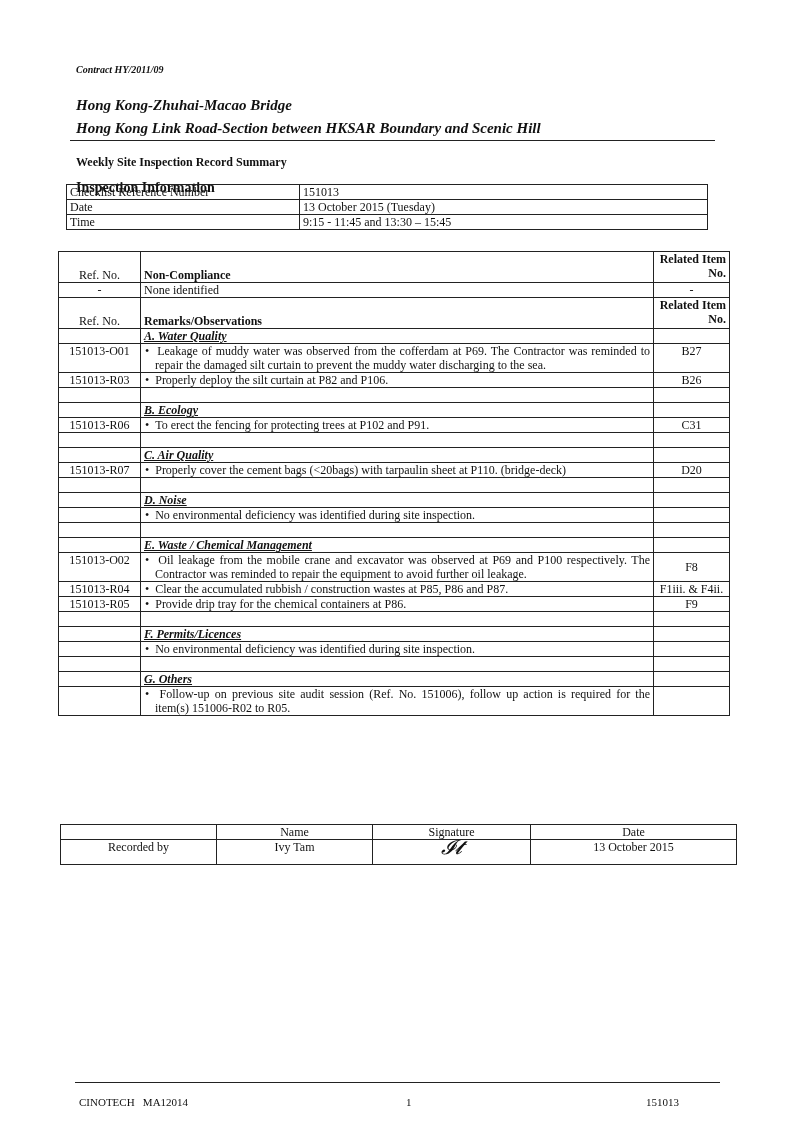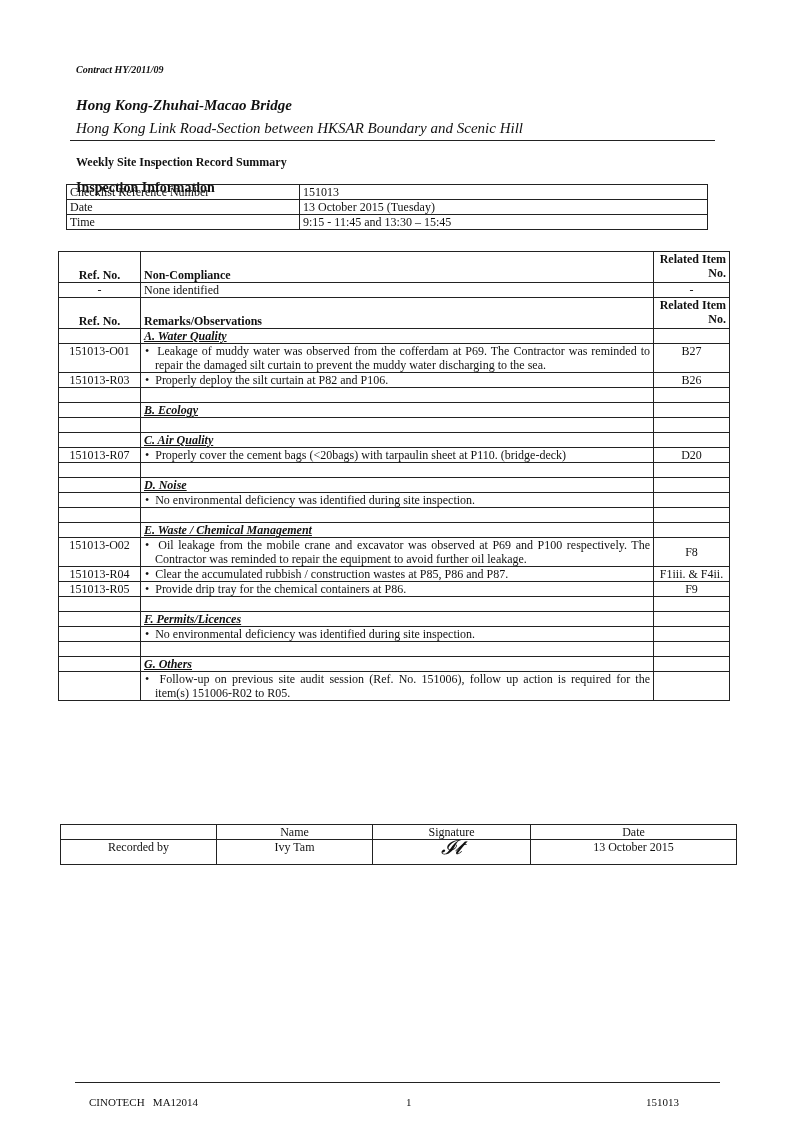--- a/index.html
+++ b/index.html
@@ -1,54 +1,54 @@
 <!DOCTYPE html>
 <html><head>
 <meta charset="utf-8">
 <style>
   html, body { margin:0; padding:0; background:#fff; }
   body { width:794px; height:1123px; position:relative; overflow:hidden;
          font-family:"Liberation Serif","DejaVu Serif",serif; color:#111; }
   .abs { position:absolute; }
   .contract { left:76px; top:64px; font-size:10px; font-style:italic; font-weight:bold; }
   .proj1 { left:76px; top:97px; font-size:15px; font-style:italic; font-weight:bold; }
-  .proj2 { left:76px; top:120px; font-size:15px; font-style:italic; font-weight:normal; }
+  .proj2 { left:76px; top:120px; font-size:15px; font-style:italic; font-weight:bold; }
   .hrule { left:70px; top:140px; width:645px; height:0; border-top:1.5px solid #222; }
   .sum-title { left:76px; top:155px; font-size:12px; font-weight:bold; }
   .info-title { left:76px; top:180px; font-size:14px; font-weight:bold;font-family:Liberation Serif, serif; }
 
   table { border-collapse:collapse; font-size:12px; }
   td, th { border:1px solid #222; padding:0 3px; vertical-align:top; font-weight:normal; }
 
   .info { left:66px; top:184px; width:642px; }
   .info td { height:14px; line-height:14px; }
   .info td.k { width:226px; }
 
   .main { left:58px; top:251px; width:672px; table-layout:fixed; }
   .main td { line-height:14px; }
   .main col.c1 { width:82px; }
   .main col.c3 { width:76px; }
   .main .ref { text-align:center; }
   .main .rel { text-align:center; }
   .main .hdr { font-weight:bold; }
-  .main .hdr-ref { text-align:center; vertical-align:bottom; font-weight:bold; }
+  .main .hdr-ref { text-align:center; vertical-align:bottom; font-weight:normal; }
   .main .hdr-rel { text-align:right; font-weight:bold; }
   .main .cat { font-style:italic; font-weight:bold; text-decoration:underline; }
   .main .just { text-align:justify; padding-left:14px; text-indent:-10px; }
   .bullet::before { content:"\2022\00a0\00a0"; }
   .blank td { height:14px; }
 
   .sig { left:60px; top:824px; width:677px; table-layout:fixed; }
   .sig td { text-align:center; height:24px; line-height:14px; vertical-align:top; }
   .sig tr.h td { height:14px; }
   .sig col.s1 { width:156px; } .sig col.s2 { width:156px; } .sig col.s3 { width:158px; }
 
   .frule { left:75px; top:1082px; width:645px; border-top:1.5px solid #222; }
   .footer { top:1096px; font-size:11px; }
-  .fl { left:79px;margin-left:10px; } .fc { left:406px; } .fr { left:646px; }
+  .fl { left:79px; } .fc { left:406px; } .fr { left:646px; }
   .sigmark { font-family:"DejaVu Sans",sans-serif; font-style:italic; font-size:20px; }
 </style>
 </head>
 <body>
 
 <div class="abs contract">Contract HY/2011/09</div>
 <div class="abs proj1">Hong Kong-Zhuhai-Macao Bridge</div>
 <div class="abs proj2">Hong Kong Link Road-Section between HKSAR Boundary and Scenic Hill</div>
 <div class="abs hrule"></div>
 <div class="abs sum-title">Weekly Site Inspection Record Summary</div>
@@ -113,20 +113,25 @@
         <td></td>
         <td></td>
         <td></td>
       </tr>
 
   <tr>
         <td></td>
         <td class="cat">B. Ecology</td>
         <td></td>
       </tr>
+  <tr>
+    <td class="ref">151013-R06</td>
+    <td class="just"><span class="bullet">To erect the fencing for protecting trees at P102 and P91.</span></td>
+    <td class="rel">C31</td>
+  </tr>
   <tr class="blank">
         <td></td>
         <td></td>
         <td></td>
       </tr>
 
   <tr>
         <td></td>
         <td class="cat">C. Air Quality</td>
         <td></td>

